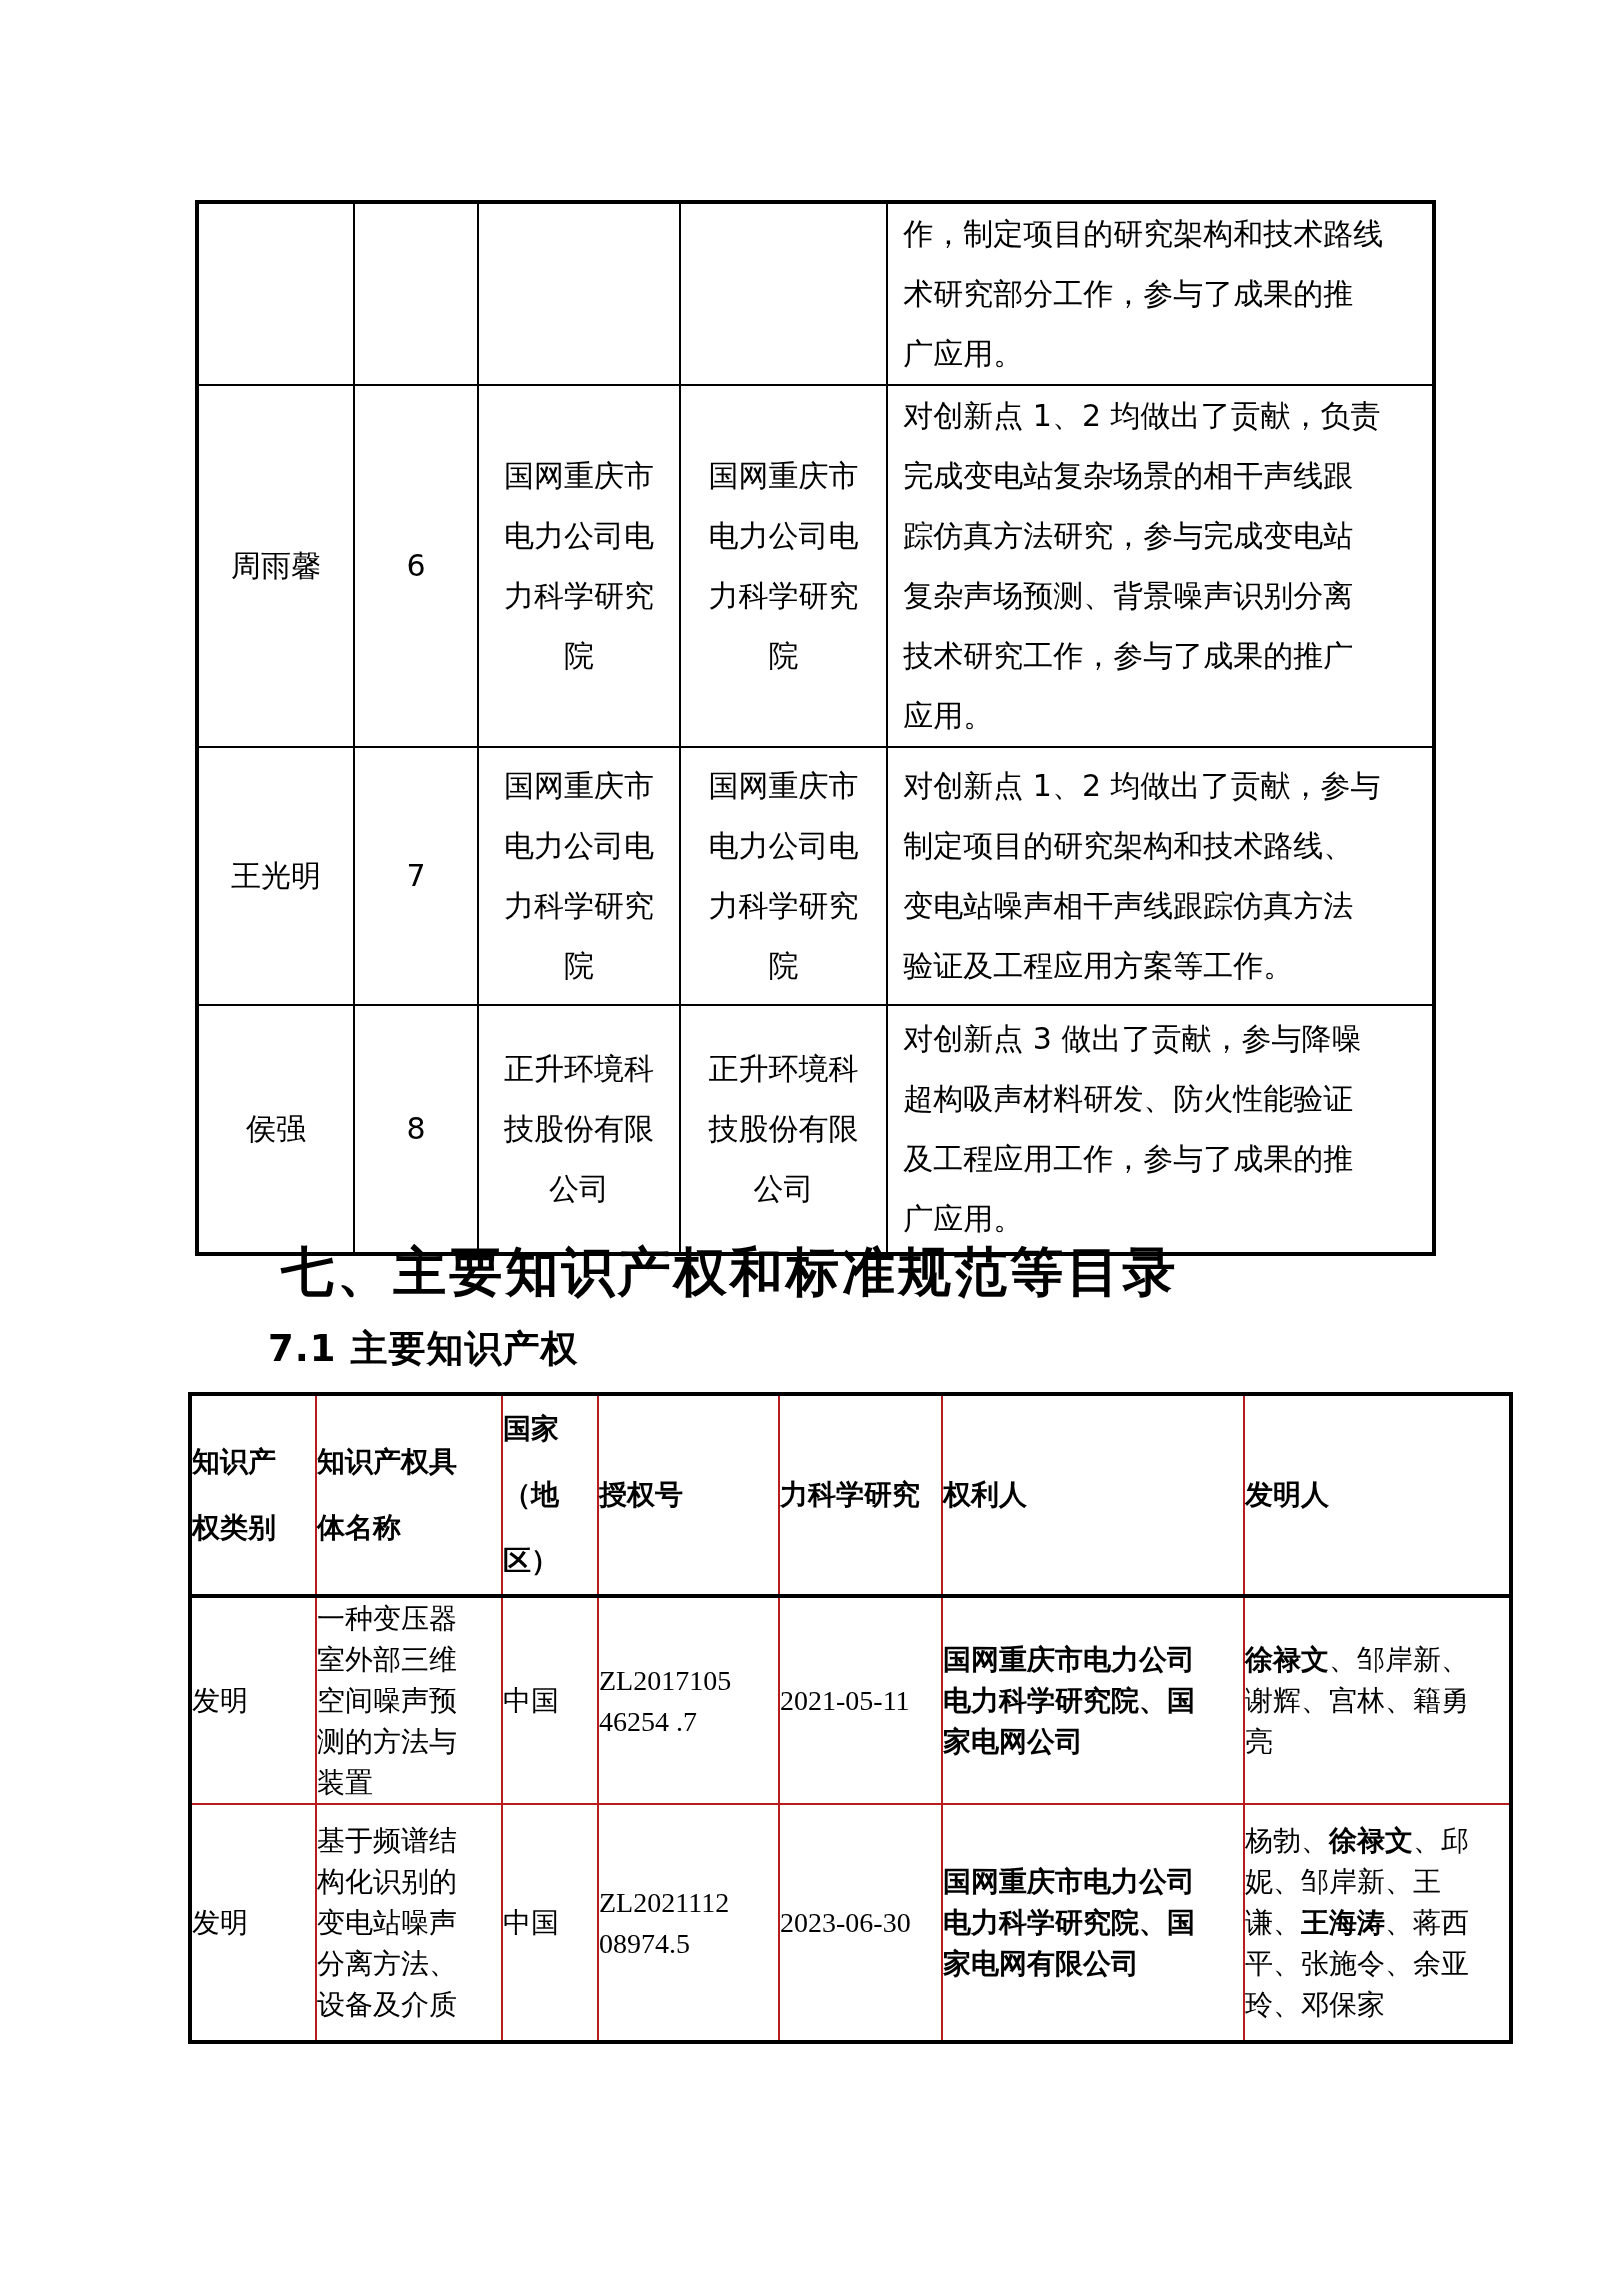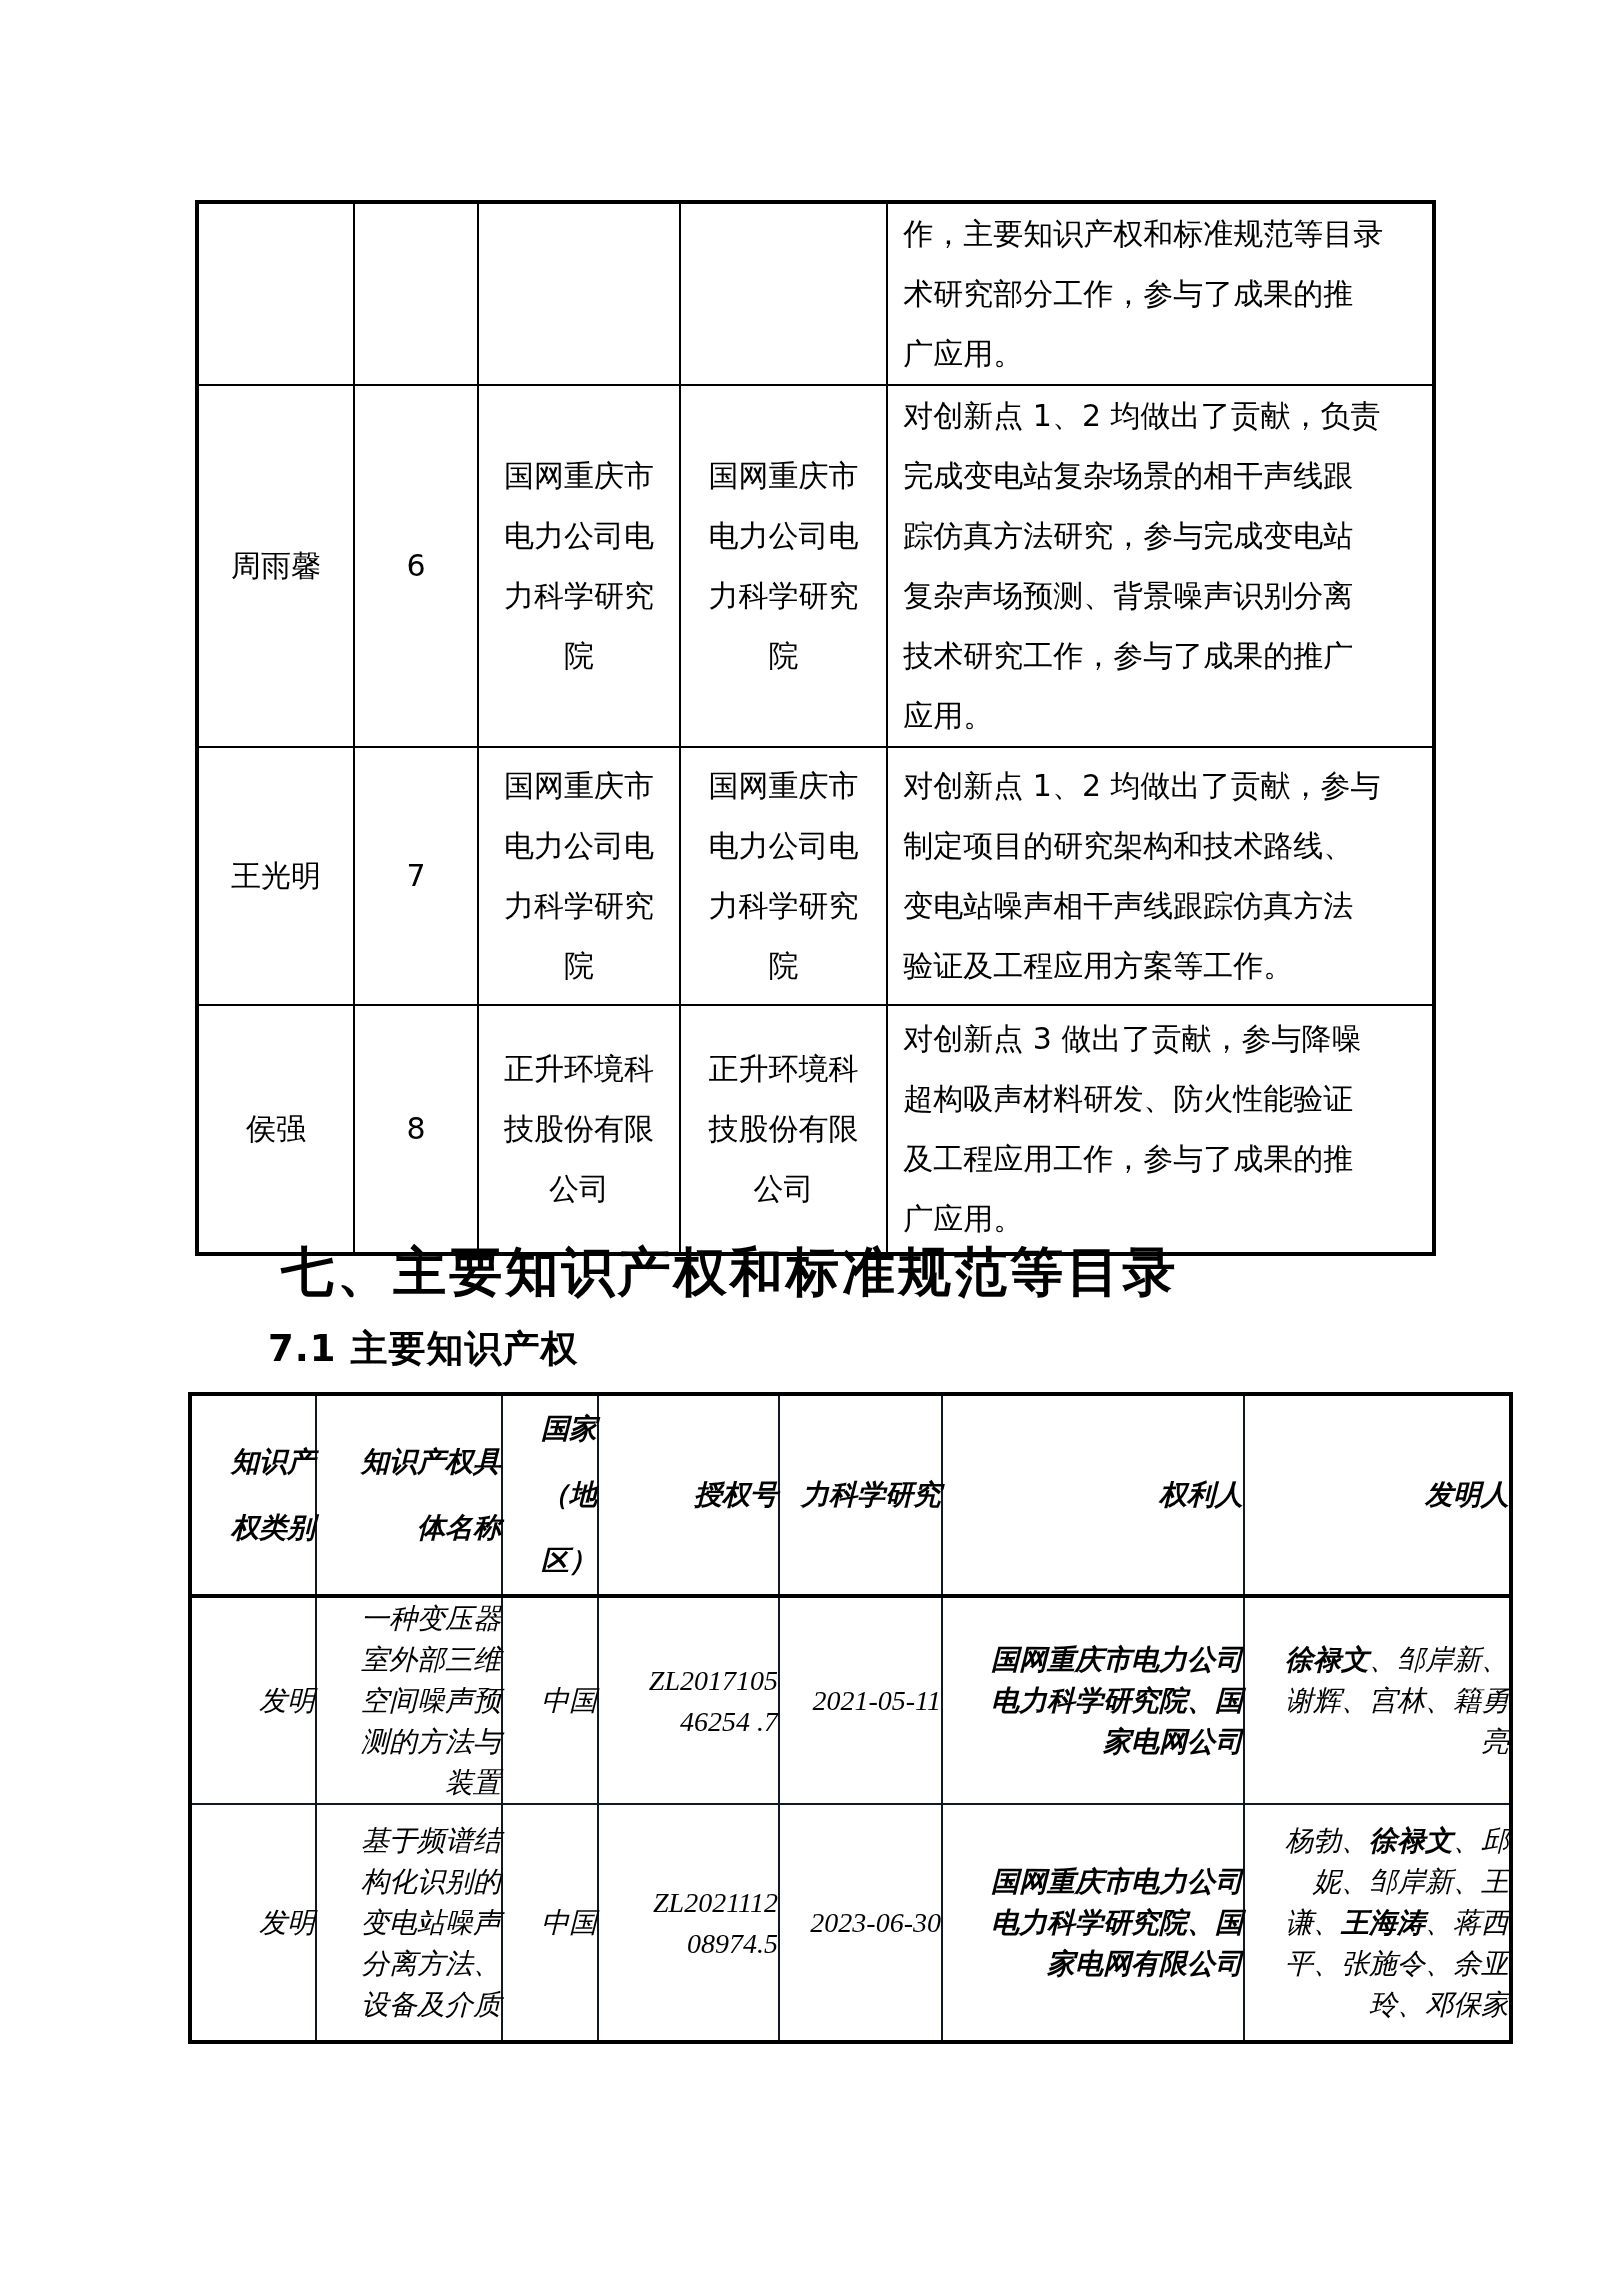--- a/index.html
+++ b/index.html
@@ -51,26 +51,25 @@
   
   #ip-table{
     position:absolute;left:188px;top:1392px;
     width:1320px;
     border-collapse:collapse;table-layout:fixed;
     border:4.6px solid #000;
     font-family:"Liberation Serif","DejaVu Serif",serif;
     font-size:28px;line-height:41px;
   }
   #ip-table th,#ip-table td{
-    border:2px solid #0f172a;
+    border:2px solid #b91c1c;
     vertical-align:middle;
-    text-align:right;
+    text-align:left;
     white-space:pre-line;
     padding:0;
-    font-style:italic;
   }
   #ip-table thead th{
     font-weight:bold;
     line-height:66px;
     border-bottom:4.6px solid #000;
   }
   tr.tr-iphead{height:199px;}
   tr.tr-ip1{height:208px;}
   tr.tr-ip2{height:238px;}
   .owner-cell{font-weight:bold;}
@@ -88,21 +87,21 @@
       <col style="width:202px">
       <col style="width:207px">
       <col style="width:547px">
     </colgroup>
     <tbody>
       <tr class="tr-partial">
         <td></td>
         <td></td>
         <td></td>
         <td></td>
-        <td class="desc-cell">作，主要知识产权和标准规范等目录
+        <td class="desc-cell">作，制定项目的研究架构和技术路线
 术研究部分工作，参与了成果的推
 广应用。</td>
       </tr>
       <tr class="tr-r6">
         <td>周雨馨</td>
         <td>6</td>
         <td>国网重庆市
 电力公司电
 力科学研究
 院</td>

